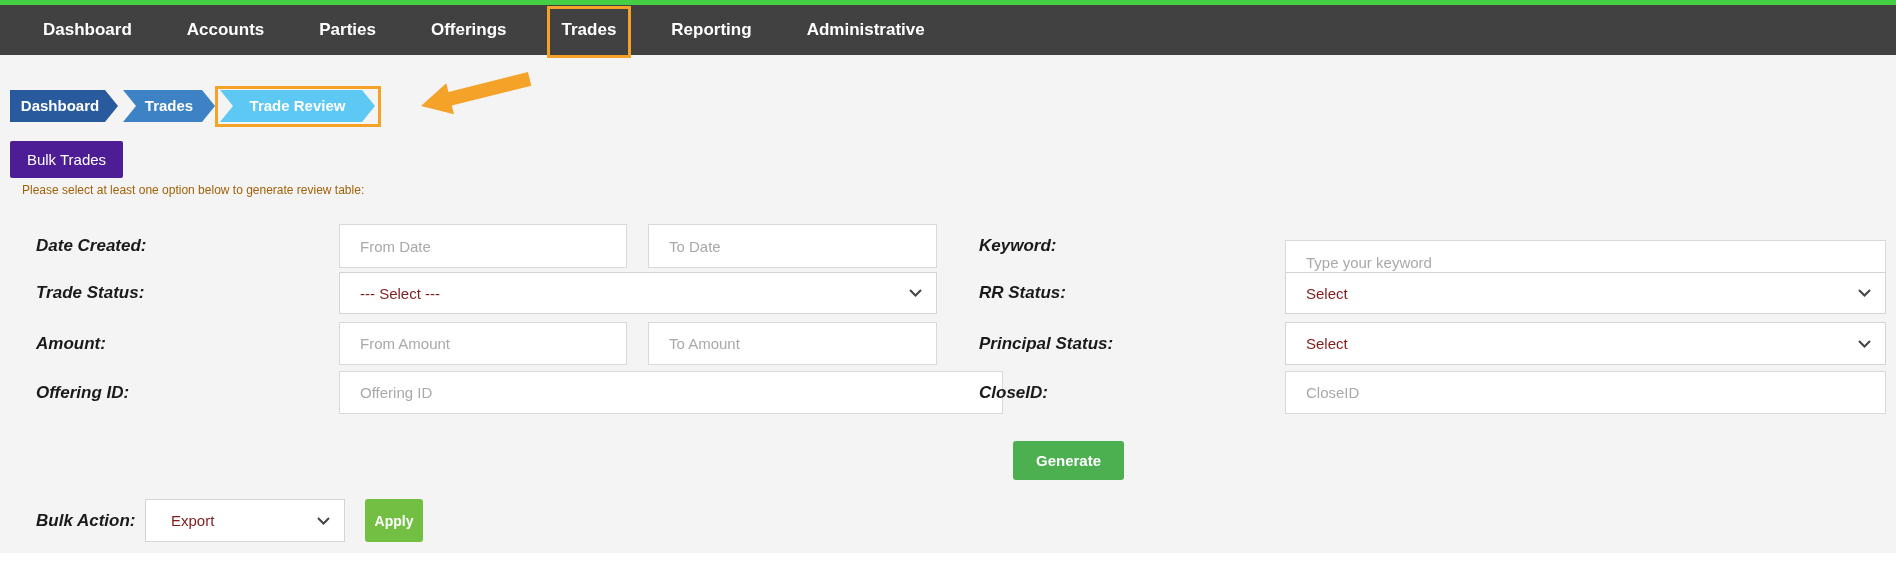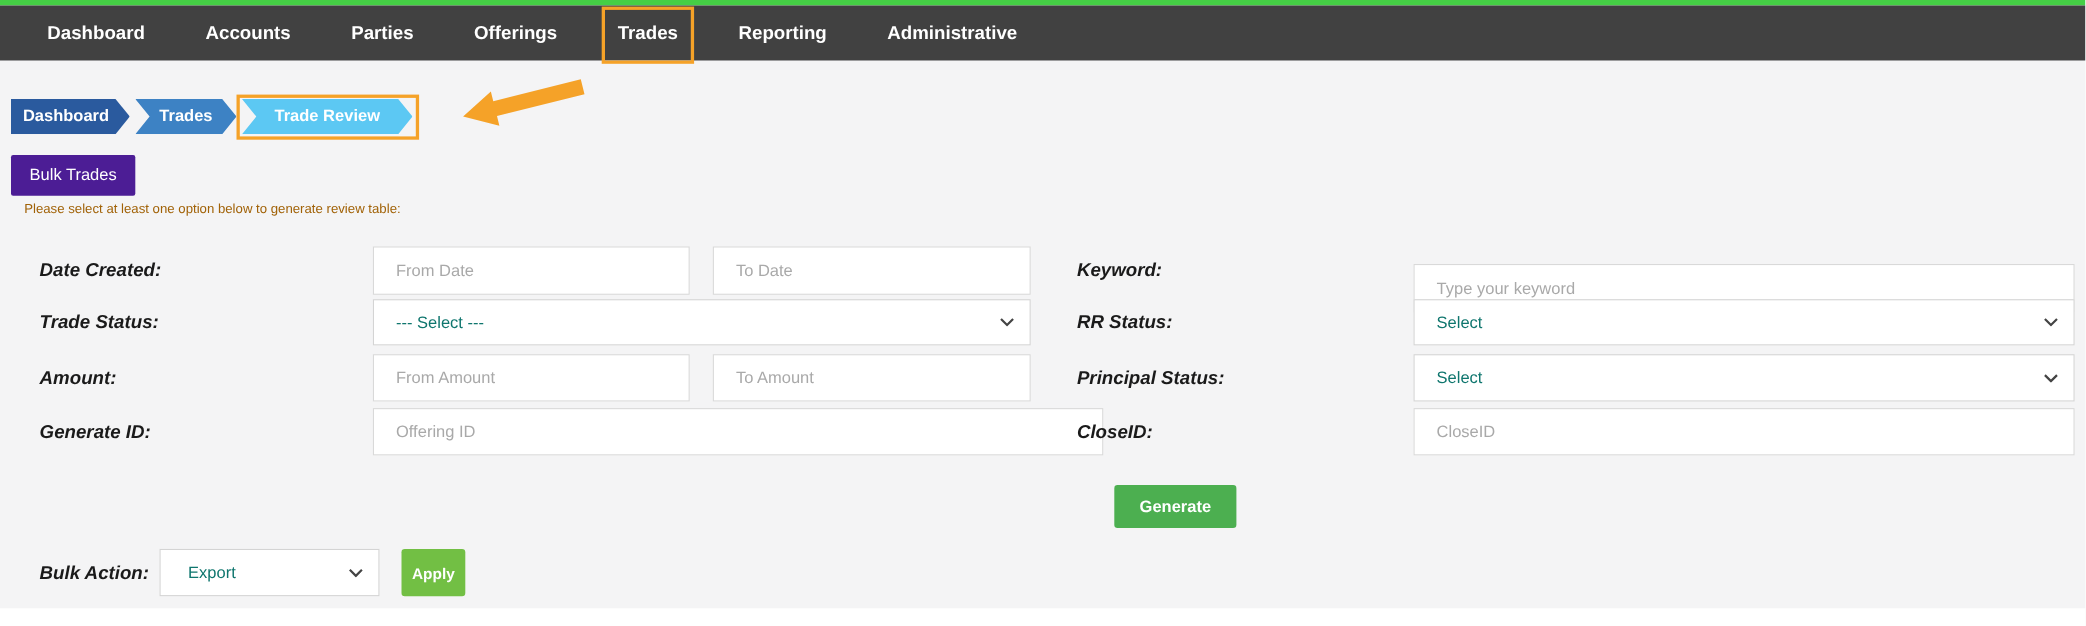--- a/index.html
+++ b/index.html
@@ -29,21 +29,21 @@
   .btn-bulk-trades{position:absolute;left:10px;top:141px;width:113px;height:37px;background:#4c1d95;border-radius:2px;font-size:15px;}
   .btn-generate{position:absolute;left:1013px;top:441px;width:111px;height:39px;background:#4caf50;border-radius:3px;font-size:15px;font-weight:bold;}
   .btn-apply{position:absolute;left:365px;top:499px;width:58px;height:43px;background:#72bf44;border-radius:3px;font-size:14px;font-weight:bold;}
 
   .instruction{position:absolute;left:22px;top:183px;font-size:12px;color:#a16207;}
 
   
   .flabel{position:absolute;font-size:17px;font-weight:bold;color:#1a1a1a;white-space:nowrap;font-style:italic;}
   .tinput{position:absolute;box-sizing:border-box;background:#fff;border:1px solid #d9d9d9;padding:0 0 0 20px;font-size:15px;color:#4c1d95;font-family:"Liberation Sans",sans-serif;outline:none;}
   .tinput::placeholder{color:#a9a9a9;opacity:1;}
-  .fselect{position:absolute;box-sizing:border-box;background:#fff;border:1px solid #d4d4d4;display:flex;align-items:center;padding:0 14px 0 20px;font-size:15px;color:#0f766e;cursor:pointer;}
+  .fselect{position:absolute;box-sizing:border-box;background:#fff;border:1px solid #d4d4d4;display:flex;align-items:center;padding:0 14px 0 20px;font-size:15px;color:#7f1d1d;cursor:pointer;}
   .fselect .val{flex:1;}
   .chev{flex:none;}
 </style>
 </head>
 <body>
 
 <div class="stage">
   <div class="content-bg"></div>
 
   <div class="green-top"></div>
@@ -105,21 +105,21 @@
   <input class="tinput" style="left: 339px; top: 322px; width: 288px; height: 43px;" type="text" placeholder="From Amount">
   <input class="tinput" style="left: 648px; top: 322px; width: 289px; height: 43px;" type="text" placeholder="To Amount">
   <div class="flabel" style="left:979px;top:322px;line-height:43px;">Principal Status:</div>
   <div class="fselect" style="left:1285px;top:322px;width:601px;height:43px;">
     <span class="val">Select</span>
     <svg class="chev" width="13" height="8" viewBox="0 0 13 8">
         <polyline points="1,1 6.5,6.5 12,1" fill="none" stroke="#444" stroke-width="2"></polyline>
       </svg>
   </div>
 
-  <div class="flabel" style="left:36px;top:371px;line-height:43px;">Generate ID:</div>
+  <div class="flabel" style="left:36px;top:371px;line-height:43px;">Offering ID:</div>
   <input class="tinput" style="left: 339px; top: 371px; width: 664px; height: 43px;" type="text" placeholder="Offering ID">
   <div class="flabel" style="left:979px;top:371px;line-height:43px;">CloseID:</div>
   <input class="tinput" style="left: 1285px; top: 371px; width: 601px; height: 43px;" type="text" placeholder="CloseID">
 
   <div class="btn btn-generate">Generate</div>
 
   <div class="flabel" style="left:36px;top:499px;line-height:43px;">Bulk Action:</div>
   <div class="fselect" style="left:145px;top:499px;width:200px;height:43px;padding-left:25px;">
     <span class="val">Export</span>
     <svg class="chev" width="13" height="8" viewBox="0 0 13 8">

